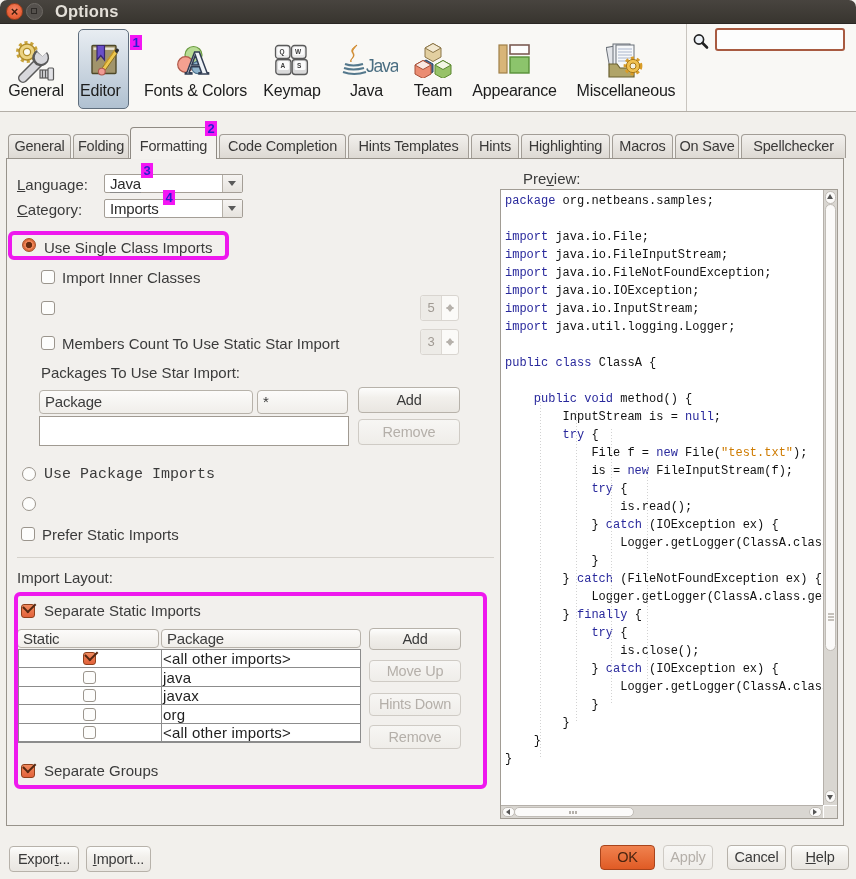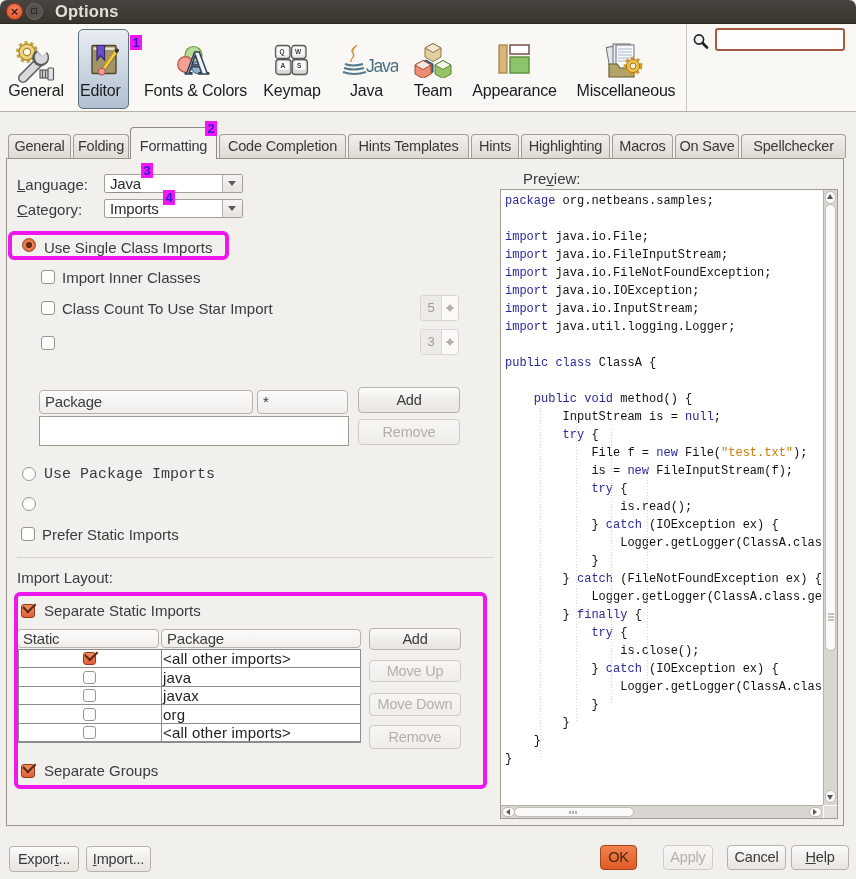--- a/index.html
+++ b/index.html
@@ -248,34 +248,35 @@
     </div>
 
   <div class="magbox" style="left:8px;top:231px;width:221px;height:29px;"></div>
   <div class="radio on" style="left:22px;top:238px;"></div>
   <div class="lbl" style="left:44px;top:239px;">Use Single Class Imports</div>
 
   <div class="cb" style="left:41px;top:270px;"></div>
   <div class="lbl" style="left:62px;top:269px;">Import Inner Classes</div>
 
   <div class="cb" style="left:41px;top:301px;"></div>
-  <div class="lbl" style="left:62px;top:300px;">Class Count To Use Star Import</div>
   <div class="spin" style="left:420px;top:295px;">
       <span class="val">5</span>
       <span class="up"></span>
       <span class="dn"></span>
     </div>
 
   <div class="cb" style="left:41px;top:336px;"></div>
+  <div class="lbl" style="left:62px;top:335px;">Members Count To Use Static Star Import</div>
   <div class="spin" style="left:420px;top:329px;">
       <span class="val">3</span>
       <span class="up"></span>
       <span class="dn"></span>
     </div>
 
+  <div class="lbl" style="left:41px;top:364px;">Packages To Use Star Import:</div>
   <div class="th" style="left:39px;top:390px;width:214px;height:24px;line-height:22px;">Package</div>
   <div class="th" style="left:257px;top:390px;width:91px;height:24px;line-height:22px;">*</div>
   <div class="btn" style="left:358px;top:387px;width:102px;height:26px;line-height:24px;">Add</div>
   <div class="abs" style="left:39px;top:416px;width:310px;height:30px;background:#fff;border:1px solid #a09a92;"></div>
   <div class="btn dis" style="left:358px;top:419px;width:102px;height:26px;line-height:24px;">Remove</div>
 
   <div class="radio" style="left:22px;top:467px;"></div>
   <div class="lbl" style="left:44px;top:466px;font-family:Liberation Mono, monospace;">Use Package Imports</div>
   <div class="radio" style="left:22px;top:497px;"></div>
   <div class="cb" style="left:21px;top:527px;"></div>
@@ -305,21 +306,21 @@
       <div class="abs" style="left:0;top:55.800000000000004px;width:341px;height:18px;border-bottom:1px solid #8c8c8c;"></div>
       <div class="cb" style="left:64px;top:57.800000000000004px;width:13px;height:13px;"></div>
       <div class="abs" style="left:144px;top:55.800000000000004px;font-size:15px;color:#1e1e1e;letter-spacing:0.2px;white-space:nowrap;">org</div>
       <div class="abs" style="left:0;top:74.4px;width:341px;height:18px;border-bottom:1px solid #8c8c8c;"></div>
       <div class="cb" style="left:64px;top:76.4px;width:13px;height:13px;"></div>
       <div class="abs" style="left:144px;top:74.4px;font-size:15px;color:#1e1e1e;letter-spacing:0.2px;white-space:nowrap;">&lt;all other imports&gt;</div>
     </div>
 
   <div class="btn" style="left:369px;top:628px;width:92px;height:22px;line-height:20px;">Add</div>
   <div class="btn dis" style="left:369px;top:660px;width:92px;height:22px;line-height:20px;">Move Up</div>
-  <div class="btn dis" style="left:369px;top:693px;width:92px;height:23px;line-height:21px;">Move Down</div>
+  <div class="btn dis" style="left:369px;top:693px;width:92px;height:23px;line-height:21px;">Hints Down</div>
   <div class="btn dis" style="left:369px;top:725px;width:92px;height:24px;line-height:22px;">Remove</div>
 
   <div class="cb on" style="left:21px;top:764px;"></div>
   <div class="lbl" style="left:44px;top:762px;">Separate Groups</div>
 
   <div class="lbl" style="left:503px;top:170px;margin-left:20px;">Pre<u>v</u>iew:</div>
   <div id="edwrap">
     <div class="guide" style="left:39px;top:203px;height:365px;"></div>
       <div class="guide" style="left:75px;top:221px;height:311px;"></div>
       <div class="guide" style="left:110px;top:239px;height:275px;"></div>
@@ -370,18 +371,18 @@
       <div class="arrw" style="left:4px;top:3px;border:3px solid transparent;border-right:4px solid #555;margin-left:-2px;"></div>
       <div class="sbth" style="left:13px;top:1px;width:120px;height:10px;"></div>
       <div class="abs" style="left:68px;top:5px;width:1.5px;height:3px;background:#b5b1ab;box-shadow:3px 0 0 #b5b1ab, 6px 0 0 #b5b1ab;"></div>
       <div class="sbth" style="right:1px;top:1px;width:13px;height:10px;"></div>
       <div class="arrw" style="right:3px;top:3px;border:3px solid transparent;border-left:4px solid #555;"></div>
     </div>
   </div>
 
   <div class="btn" style="left:9px;top:846px;width:70px;height:26px;line-height:24px;">Expor<u>t</u>...</div>
   <div class="btn" style="left:86px;top:846px;width:65px;height:26px;line-height:24px;"><u>I</u>mport...</div>
-  <div class="btn" style="left:600px;top:845px;width:37px;height:25px;line-height:23px;background:linear-gradient(#f0824f,#e05b25);border-color:#a8441c;color:#4a2410;text-align:center;">OK</div>
+  <div class="btn" style="left:600px;top:845px;width:55px;height:25px;line-height:23px;background:linear-gradient(#f0824f,#e05b25);border-color:#a8441c;color:#4a2410;text-align:center;">OK</div>
   <div class="btn dis" style="left:663px;top:845px;width:50px;height:25px;line-height:23px;">Apply</div>
   <div class="btn" style="left:727px;top:845px;width:59px;height:25px;line-height:23px;">Cancel</div>
   <div class="btn" style="left:791px;top:845px;width:58px;height:25px;line-height:23px;"><u>H</u>elp</div>
 
 </div>
 
 </body></html>

